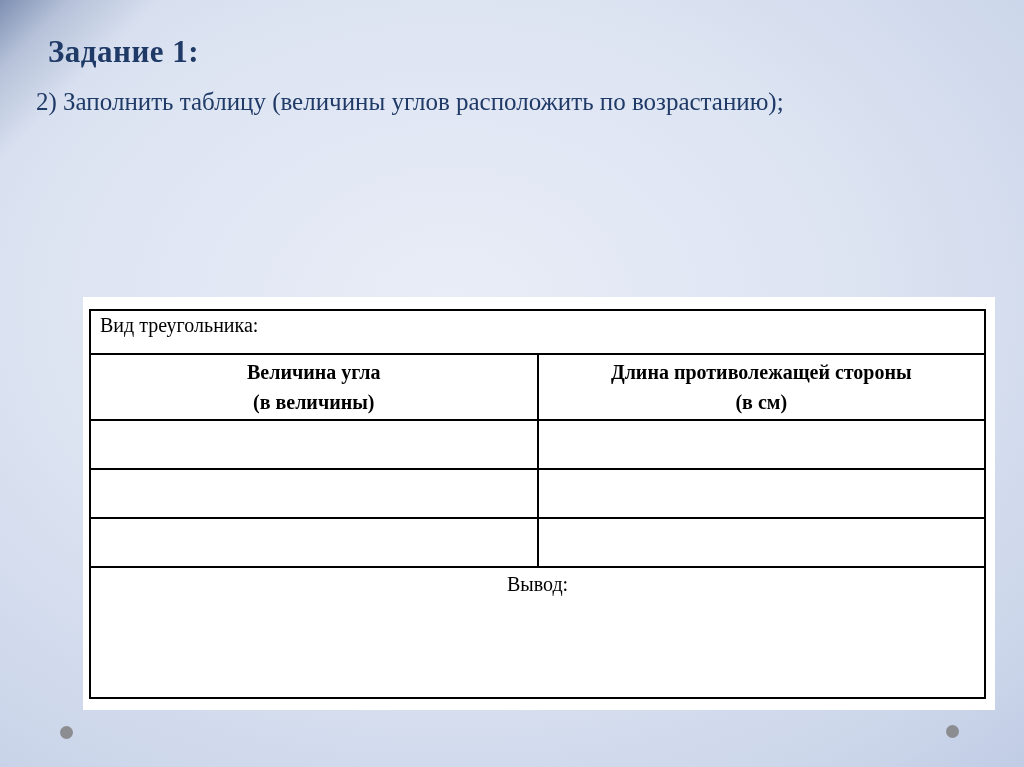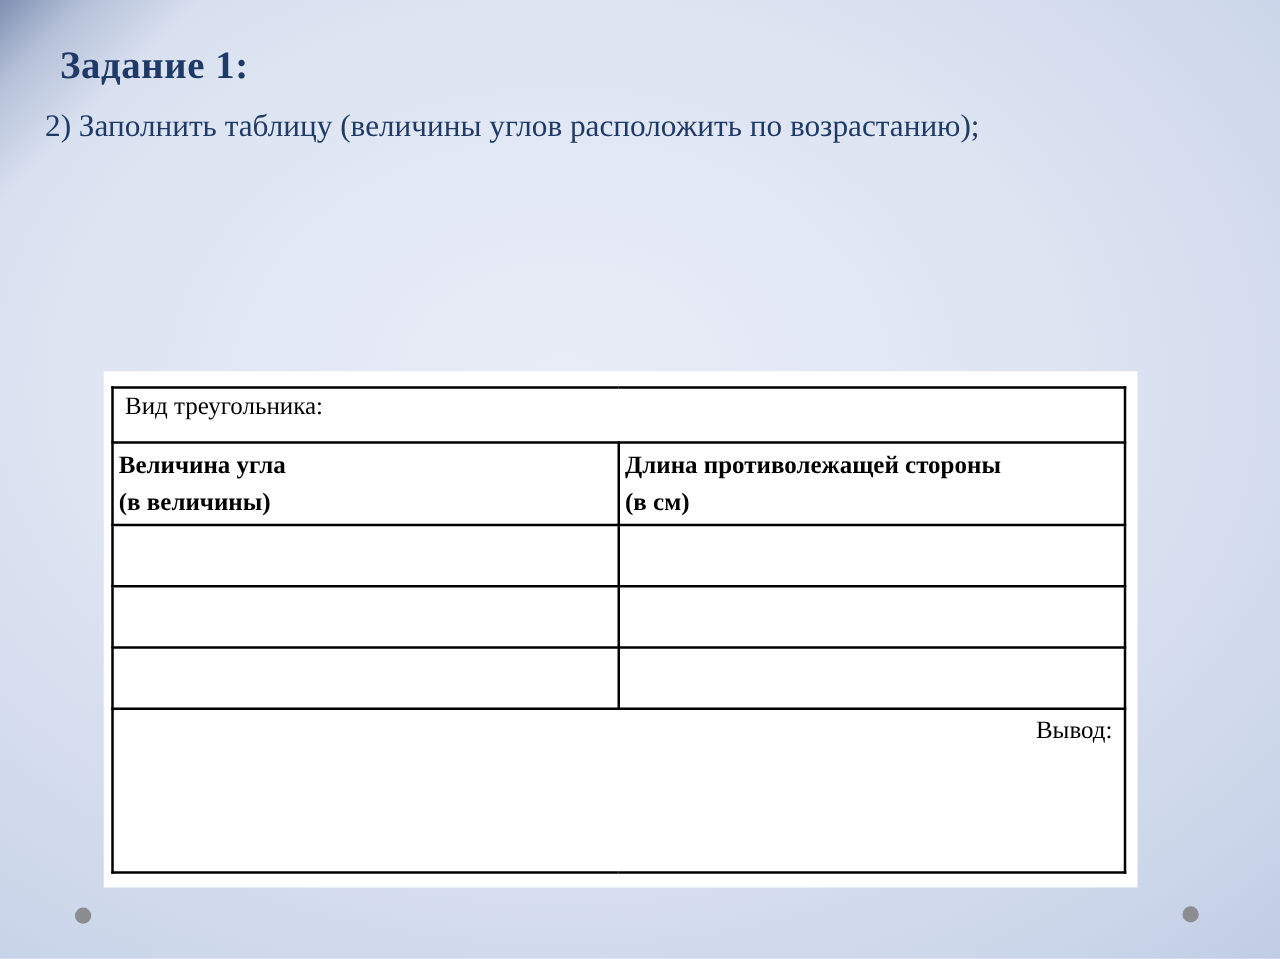--- a/index.html
+++ b/index.html
@@ -35,21 +35,21 @@
     line-height: 34px;
     margin: 0 0 5px 0;
     white-space: pre-wrap;
   }
 
   
   .panel {
     position: absolute;
     left: 83px;
     top: 297px;
-    width: 827px;
+    width: 912px;
     height: 413px;
     background: #ffffff;
     box-sizing: border-box;
     padding: 12px 9px 11px 6px;
   }
   table.worktable {
     width: 100%;
     height: 100%;
     border-collapse: collapse;
     table-layout: fixed;
@@ -63,29 +63,29 @@
   .caption-cell {
     height: 44px;
     vertical-align: top;
     text-align: left;
     padding: 3px 9px;
     font-weight: normal;
   }
   .header-cell {
     height: 65px;
     vertical-align: middle;
-    text-align: left;
+    text-align: center;
     font-weight: bold;
     line-height: 30px;
     padding: 2px 4px;
   }
   .empty-cell { height: 49px; }
   .conclusion-cell {
     vertical-align: top;
-    text-align: right;
+    text-align: center;
     padding: 5px 9px;
     font-size: 21px;
   }
 
   
   .dot {
     position: absolute;
     width: 13px;
     height: 13px;
     border-radius: 50%;

